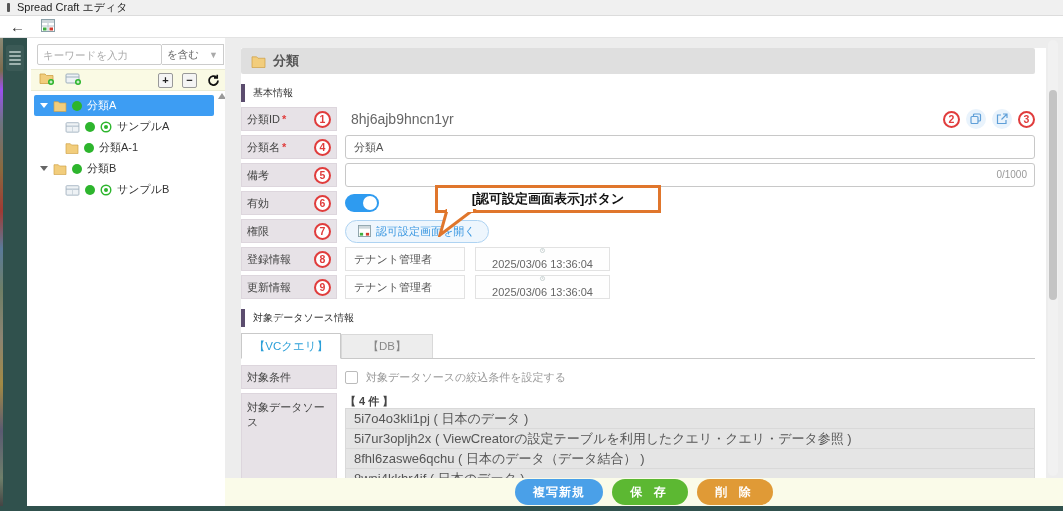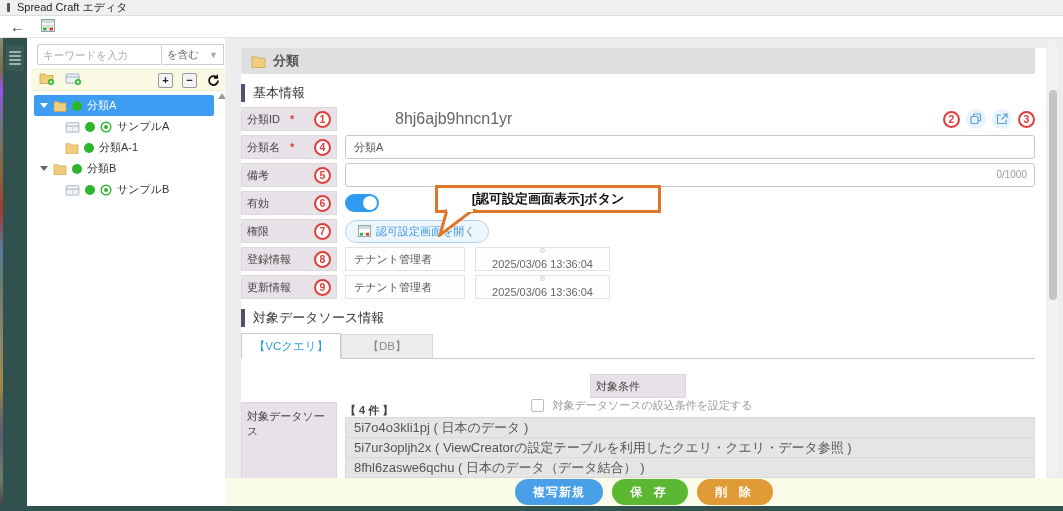--- a/index.html
+++ b/index.html
@@ -41,29 +41,29 @@
   .tnode.sel .caret { border-top-color:#fff; }
   .tlabel { margin-left:5px; white-space:nowrap; }
   .dot { width:10px; height:10px; border-radius:50%; background:#2db52d; margin-left:5px; flex:none; }
   .scrollup { position:absolute; right:2px; top:2px; width:0; height:0; border-left:4px solid transparent; border-right:4px solid transparent; border-bottom:6px solid #999; }
 
   
   .mainbg { position:absolute; left:225px; top:38px; width:838px; height:440px; background:#ededed; }
   .maincard { position:absolute; left:241px; top:48px; width:805px; height:430px; background:#fff; overflow:hidden; padding-right:11px; }
   .pagetitle { height:26px; background:#dfdfdf; border-radius:2px; display:flex; align-items:center; padding-left:10px; }
   .pagetitle span { font-size:13px; color:#555; font-weight:bold; margin-left:7px; }
-  .section-h { margin-top:10px; height:18px; display:flex; align-items:center; border-left:4px solid #5b4c6e; padding-left:8px; font-size:13px; color:#333; }
+  .section-h { margin-top:10px; height:18px; display:flex; align-items:center; border-left:4px solid #5b4c6e; padding-left:8px; font-size:10px; color:#333; }
   .section-h.ds { }
   .formarea { margin-top:5px; }
   .frow { display:flex; align-items:center; height:24px; margin-bottom:4px; }
-  .lcell { width:96px; flex:none; height:100%; background:#e7e2e7; border:1px solid #ddd6dd; display:flex; align-items:center; padding:0 5px; font-size:11px; color:#444;gap:8px; }
+  .lcell { width:96px; flex:none; height:100%; background:#e7e2e7; border:1px solid #ddd6dd; display:flex; align-items:center; padding:0 5px; font-size:11px; color:#444; }
   .req { color:#e03c3c; font-weight:bold; margin-left:2px; }
   .numc { margin-left:auto; width:17px; height:17px; border:2px solid #e03c3c; border-radius:50%; color:#e03c3c; font-size:10.5px; font-weight:bold; display:flex; align-items:center; justify-content:center; background:#fff; flex:none; }
   .fcontent { flex:1; margin-left:8px; display:flex; align-items:center; height:100%; position:relative; }
-  .idvalue { font-size:16px; color:#666; padding-left:6px;margin-left:44px; }
+  .idvalue { font-size:14px; color:#666; padding-left:6px; }
   .iconsright { margin-left:auto; display:flex; align-items:center; gap:6px; }
   .circbtn { width:20px; height:20px; border-radius:50%; background:#e9f3fc; display:flex; align-items:center; justify-content:center; cursor:pointer; }
   .tinput { width:100%; height:24px; border:1px solid #c8c8c8; border-radius:3px; font-size:11px; color:#555; padding:0 8px; font-family:inherit; }
   .counter { position:absolute; right:8px; top:6px; font-size:10px; color:#999; }
   .toggle { width:34px; height:18px; border-radius:9px; background:#2e9bf0; position:relative; cursor:pointer; }
   .toggle .knob { position:absolute; right:2px; top:2px; width:14px; height:14px; border-radius:50%; background:#fff; }
   .permbtn { height:23px; border:1px solid #aed3f2; border-radius:12px; background:#eef6fd; color:#3a97e0; font-size:11px; display:flex; align-items:center; padding:0 12px; gap:5px; cursor:pointer; }
   .infobox { height:24px; border:1px solid #e2e2e2; background:#fefefe; display:flex; align-items:center; font-size:11px; color:#555; padding:0 8px; }
   .infobox.user { width:120px; }
   .infobox.time { width:135px; margin-left:10px; gap:5px; color:#666;flex-direction:column; }
@@ -71,21 +71,21 @@
   
   .callout { position:absolute; left:194px; top:137px; width:226px; height:28px; background:#fff; border:3px solid #e0762c; display:flex; align-items:center; justify-content:center; font-size:13px; font-weight:bold; color:#111; z-index:6; }
   .callout-tail { position:absolute; left:196px; top:161px; z-index:7; }
 
   
   .tabbar { margin-top:6px; height:26px; border-bottom:1px solid #c9c9c9; display:flex; align-items:flex-end; }
   .tab { height:26px; display:flex; align-items:center; justify-content:center; font-size:11.5px; cursor:pointer; }
   .tab.active { width:100px; background:#fff; border:1px solid #c9c9c9; border-bottom:1px solid #fff; margin-bottom:-1px; color:#2a9fd8; }
   .tab.inactive { width:92px; background:#ededed; border:1px solid #d9d9d9; border-bottom:none; color:#888; height:24px; }
 
-  .condrow { margin-top:15px;flex-direction:column; }
+  .condrow { margin-top:6px; }
   .cb { width:13px; height:13px; border:1px solid #bbb; border-radius:2px; background:#fff; margin-right:8px; cursor:pointer; flex:none; }
   .cbl { font-size:11px; color:#999; }
 
   .dsrow { display:flex; margin-top:2px; height:130px; align-items:stretch; }
   .dsrow .lcell { align-items:flex-start; padding-top:6px; }
   .dscontent { flex:1; margin-left:8px; }
   .dscount { font-size:11px; font-weight:bold; color:#444; height:16px; line-height:16px; }
   .dsitem { height:21px; border:1px solid #d9d9d9; margin-top:-1px; display:flex; align-items:center; padding:0 8px; font-size:13px; color:#555; background:#e5e5e5; }
   .dsitem:first-of-type { margin-top:2px; }
 

